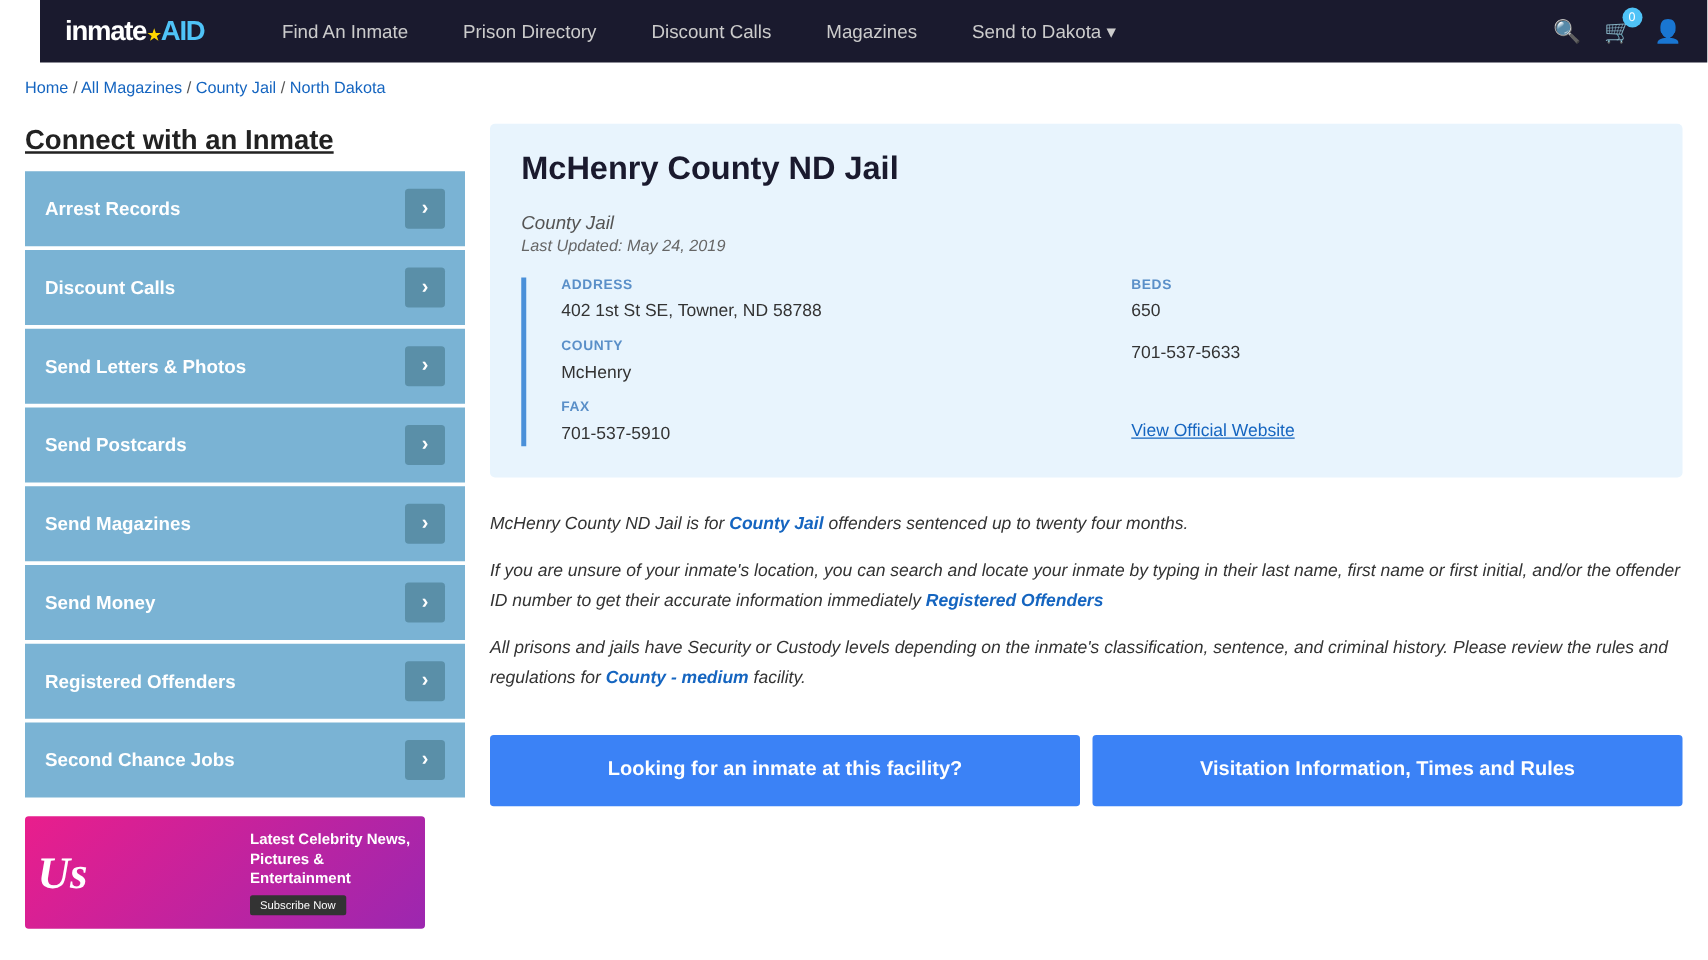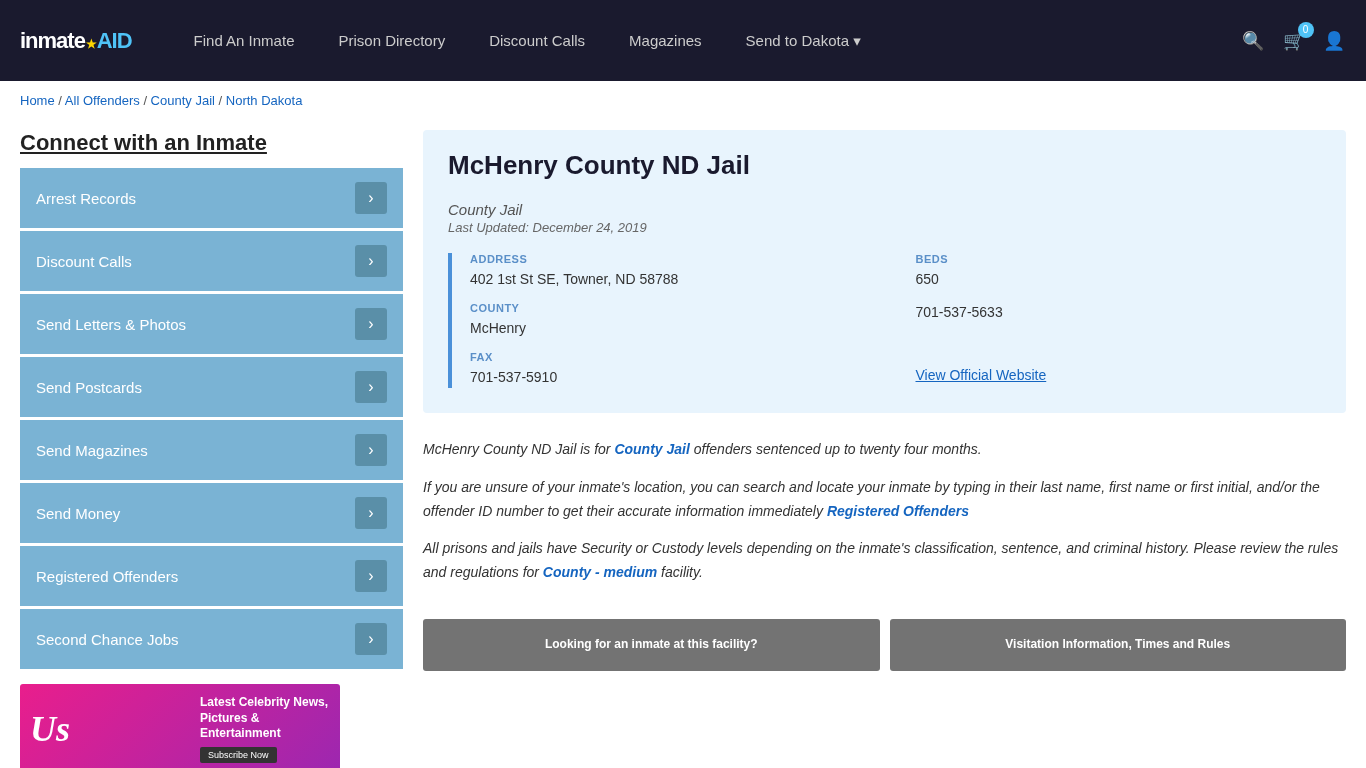--- a/index.html
+++ b/index.html
@@ -4,22 +4,23 @@
   <style>
     * { margin: 0; padding: 0; box-sizing: border-box; }
     body { font-family: Arial, sans-serif; font-size: 14px; color: #333; background: #fff; }
 
     
     nav {
       background: #1a1a2e;
       display: flex;
       align-items: center;
       padding: 0 20px;
-      height: 81px;
+      height: 50px;
       position: relative;
+      margin-left: 32px;
     }
     .nav-logo {
       display: flex;
       align-items: center;
       margin-right: 40px;
     }
     .logo-text {
       color: #fff;
       font-size: 22px;
       font-weight: bold;
@@ -101,21 +102,21 @@
     
     .main-container {
       display: flex;
       padding: 10px 20px 20px;
       gap: 20px;
       max-width: 1366px;
     }
 
     
     .sidebar {
-      width: 383px;
+      width: 352px;
       flex-shrink: 0;
     }
     .sidebar-title {
       font-size: 22px;
       font-weight: bold;
       text-decoration: underline;
       margin-bottom: 12px;
       color: #222;
     }
     .sidebar-menu {
@@ -126,21 +127,21 @@
     .sidebar-item {
       background: #7ab3d4;
       color: #fff;
       display: flex;
       align-items: center;
       justify-content: space-between;
       padding: 14px 16px;
       cursor: pointer;
       text-decoration: none;
       font-size: 15px;
-      font-weight: 400;
+      font-weight: 700;
     }
     .sidebar-arrow {
       background: #5a8fa8;
       width: 32px;
       height: 32px;
       display: flex;
       align-items: center;
       justify-content: center;
       border-radius: 3px;
       font-size: 16px;
@@ -213,21 +214,21 @@
     }
     .facility-updated {
       color: #666;
       font-style: italic;
       font-size: 13px;
       margin-bottom: 18px;
     }
     .facility-details {
       display: flex;
       border-left: 4px solid #4a90d9;
-      padding-left: 18px;
+      padding-left: 28px;
       gap: 0;
     }
     .details-grid {
       display: grid;
       grid-template-columns: 1fr 1fr;
       gap: 12px 40px;
       flex: 1;
     }
     .detail-block {}
     .detail-label {
@@ -271,25 +272,25 @@
       text-decoration: none;
     }
 
     
     .bottom-buttons {
       display: flex;
       gap: 10px;
       margin-top: 15px;
     }
     .btn-green {
-      background: #737373;
+      background: #3b82f6;
       color: #fff;
       border: none;
       padding: 18px 25px;
-      font-size: 12px;
+      font-size: 16px;
       font-weight: bold;
       cursor: pointer;
       flex: 1;
       text-align: center;
       line-height: 1.3;
       border-radius: 3px;
     }
   </style>
 </head>
 <body>
@@ -313,21 +314,21 @@
       <span>🛒</span>
       <span class="cart-badge">0</span>
     </span>
     <span class="nav-icon">👤</span>
   </div>
 </nav>
 
 <div class="breadcrumb">
   <a href="#">Home</a>
   <span> / </span>
-  <a href="#">All Offenders</a>
+  <a href="#">All Magazines</a>
   <span> / </span>
   <a href="#">County Jail</a>
   <span> / </span>
   <a href="#">North Dakota</a>
 </div>
 
 <div class="main-container">
 
   <div class="sidebar">
     <div class="sidebar-title">Connect with an Inmate</div>
@@ -373,21 +374,21 @@
         <span class="ad-subscribe">Subscribe Now</span>
       </div>
     </div>
   </div>
 
   <div class="content-area">
 
     <div class="facility-card">
       <div class="facility-name">McHenry County ND Jail</div>
       <div class="facility-type">County Jail</div>
-      <div class="facility-updated">Last Updated: December 24, 2019</div>
+      <div class="facility-updated">Last Updated: May 24, 2019</div>
 
       <div class="facility-details">
         <div class="details-grid">
           <div class="detail-block">
             <div class="detail-label">ADDRESS</div>
             <div class="detail-value">402 1st St SE, Towner, ND 58788</div>
           </div>
           <div class="detail-block">
             <div class="detail-label">BEDS</div>
             <div class="detail-value">650</div>

